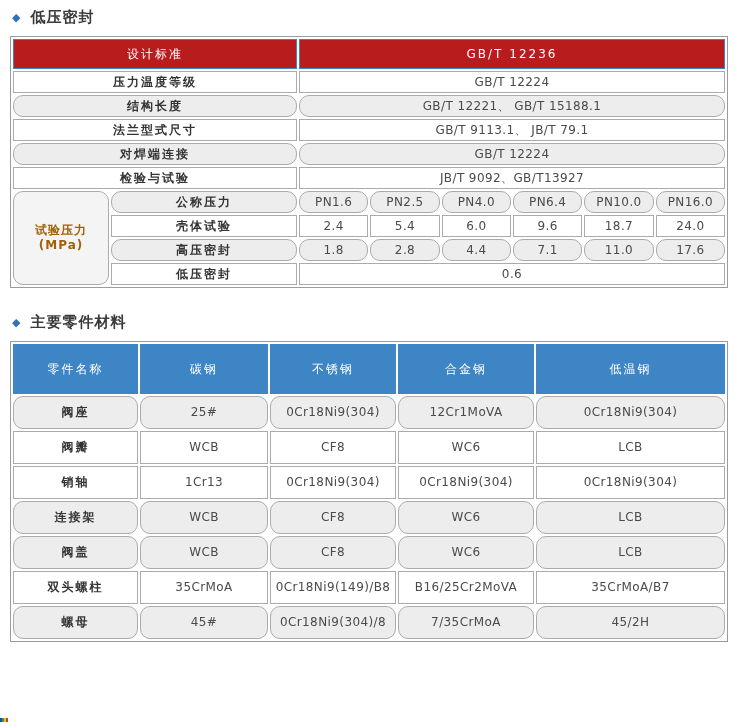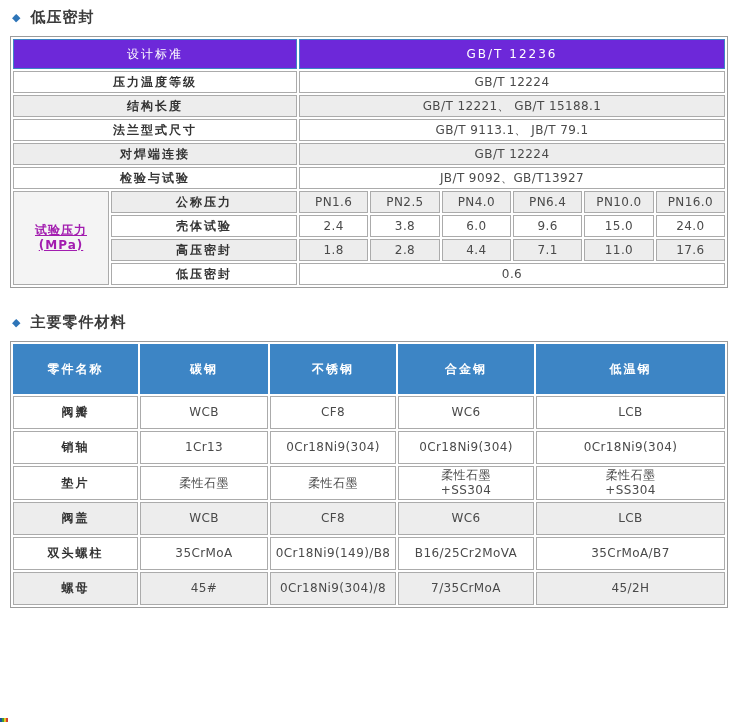--- a/index.html
+++ b/index.html
@@ -17,29 +17,29 @@
   .diamond{color:#2e75b8;font-size:11px;line-height:1;}
   table{
     border-collapse:separate;border-spacing:2px;table-layout:fixed;
     width:718px;background:#fff;border:1px solid #9b9b9b;
   }
   td{
     border:1px solid #ababab;text-align:center;vertical-align:middle;
     font-size:12px;color:#4a4a4a;padding:1px 2px;white-space:pre-line;line-height:1.25;
   }
   
-  tr.hdr td{background:#6d28d9;color:#fff;border-color:#3d85c5;letter-spacing:2px;height:26px;font-weight:normal;}
-  tr.hdr2 td{background:#3d85c5;color:#fff;border-color:#3d85c5;letter-spacing:2px;height:46px;font-weight:bold;}
-  
-  tr.g td{background:#ededed;}
+  tr.hdr td{background:#b91c1c;color:#fff;border-color:#3d85c5;letter-spacing:2px;height:26px;font-weight:normal;}
+  tr.hdr2 td{background:#3d85c5;color:#fff;border-color:#3d85c5;letter-spacing:2px;height:46px;font-weight:normal;}
+  
+  tr.g td{background:#ededed;border-radius:10px;}
   tr.w td{background:#ffffff;}
   
   td.lbl{font-weight:bold;color:#333;letter-spacing:2px;}
   td.val{letter-spacing:0.4px;}
-  tr td.groupcell{background:#f4f4f4;font-weight:bold;color:#a21caf;letter-spacing:1px;text-decoration:underline;}
+  tr td.groupcell{background:#f4f4f4;font-weight:bold;color:#a16207;letter-spacing:1px;}
   
   .t1 td{height:18px;}
   .t1 tr.hdr td{height:26px;}
   
   .t2 td{height:29px;}
   .t2 tr.hdr2 td{height:46px;}
   
   .corner-mark{position:absolute;left:0;bottom:1px;height:4px;display:flex;}
   .corner-mark span{display:block;width:2px;height:4px;}
 </style>
@@ -95,24 +95,24 @@
         <td class="val">PN1.6</td>
         <td class="val">PN2.5</td>
         <td class="val">PN4.0</td>
         <td class="val">PN6.4</td>
         <td class="val">PN10.0</td>
         <td class="val">PN16.0</td>
       </tr>
       <tr class="w">
         <td class="lbl">壳体试验</td>
         <td class="val">2.4</td>
-        <td class="val">3.8</td>
+        <td class="val">5.4</td>
         <td class="val">6.0</td>
         <td class="val">9.6</td>
-        <td class="val">15.0</td>
+        <td class="val">18.7</td>
         <td class="val">24.0</td>
       </tr>
       <tr class="g">
         <td class="lbl">高压密封</td>
         <td class="val">1.8</td>
         <td class="val">2.8</td>
         <td class="val">4.4</td>
         <td class="val">7.1</td>
         <td class="val">11.0</td>
         <td class="val">17.6</td>
@@ -138,42 +138,47 @@
         <col>
     </colgroup>
     <tbody>
       <tr class="hdr2">
         <td>零件名称</td>
         <td>碳钢</td>
         <td>不锈钢</td>
         <td>合金钢</td>
         <td>低温钢</td>
       </tr>
+      <tr class="g">
+        <td class="lbl">阀座</td>
+        <td class="val">25#</td>
+        <td class="val">0Cr18Ni9(304)</td>
+        <td class="val">12Cr1MoVA</td>
+        <td class="val">0Cr18Ni9(304)</td>
+      </tr>
       <tr class="w">
         <td class="lbl">阀瓣</td>
         <td class="val">WCB</td>
         <td class="val">CF8</td>
         <td class="val">WC6</td>
         <td class="val">LCB</td>
       </tr>
       <tr class="w">
         <td class="lbl">销轴</td>
         <td class="val">1Cr13</td>
         <td class="val">0Cr18Ni9(304)</td>
         <td class="val">0Cr18Ni9(304)</td>
         <td class="val">0Cr18Ni9(304)</td>
       </tr>
-      <tr class="w">
-        <td class="lbl">垫片</td>
-        <td class="val">柔性石墨</td>
-        <td class="val">柔性石墨</td>
-        <td class="val">柔性石墨
-+SS304</td>
-        <td class="val">柔性石墨
-+SS304</td>
+      <tr class="g">
+        <td class="lbl">连接架</td>
+        <td class="val">WCB</td>
+        <td class="val">CF8</td>
+        <td class="val">WC6</td>
+        <td class="val">LCB</td>
       </tr>
       <tr class="g">
         <td class="lbl">阀盖</td>
         <td class="val">WCB</td>
         <td class="val">CF8</td>
         <td class="val">WC6</td>
         <td class="val">LCB</td>
       </tr>
       <tr class="w">
         <td class="lbl">双头螺柱</td>

